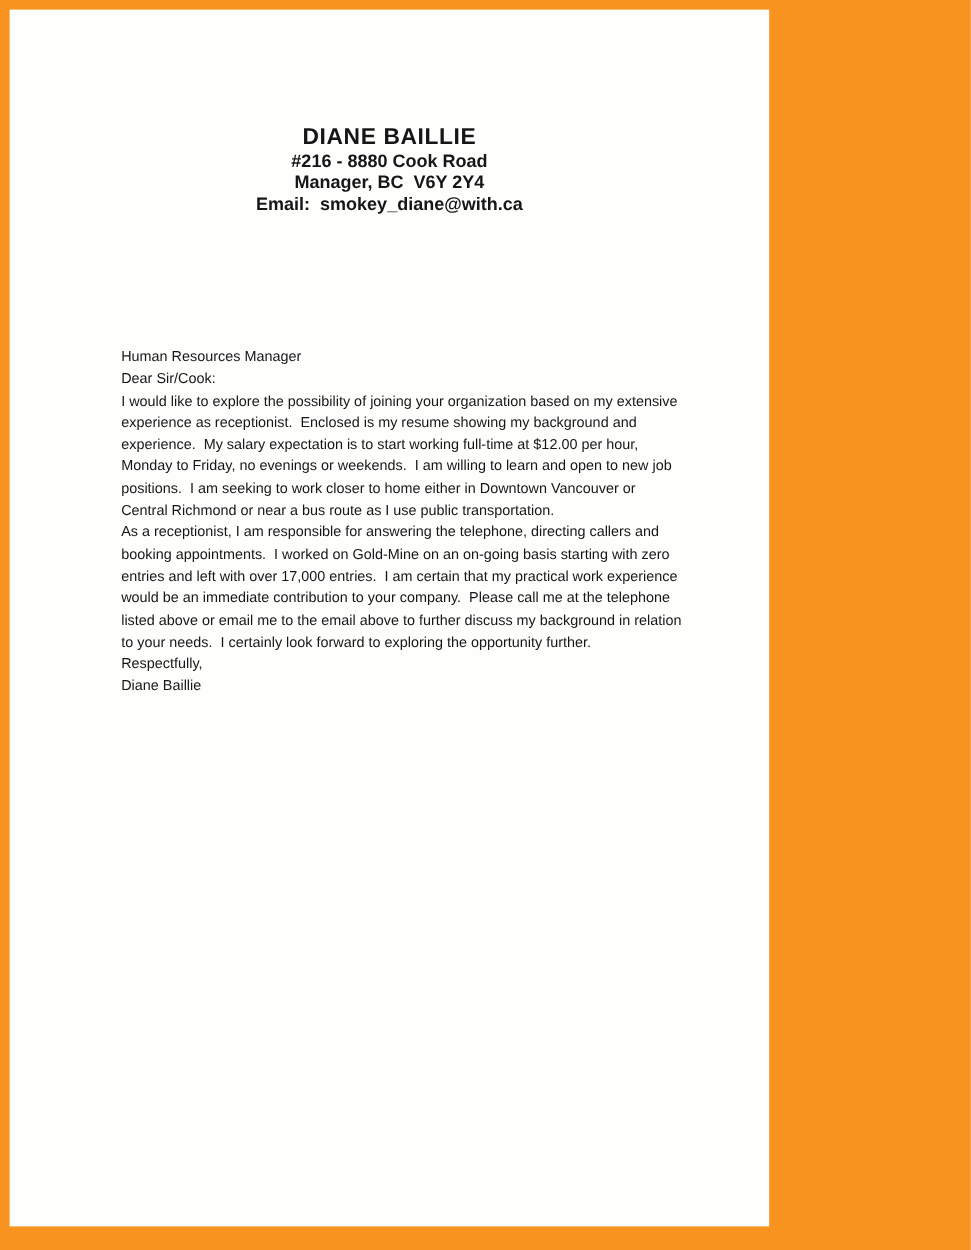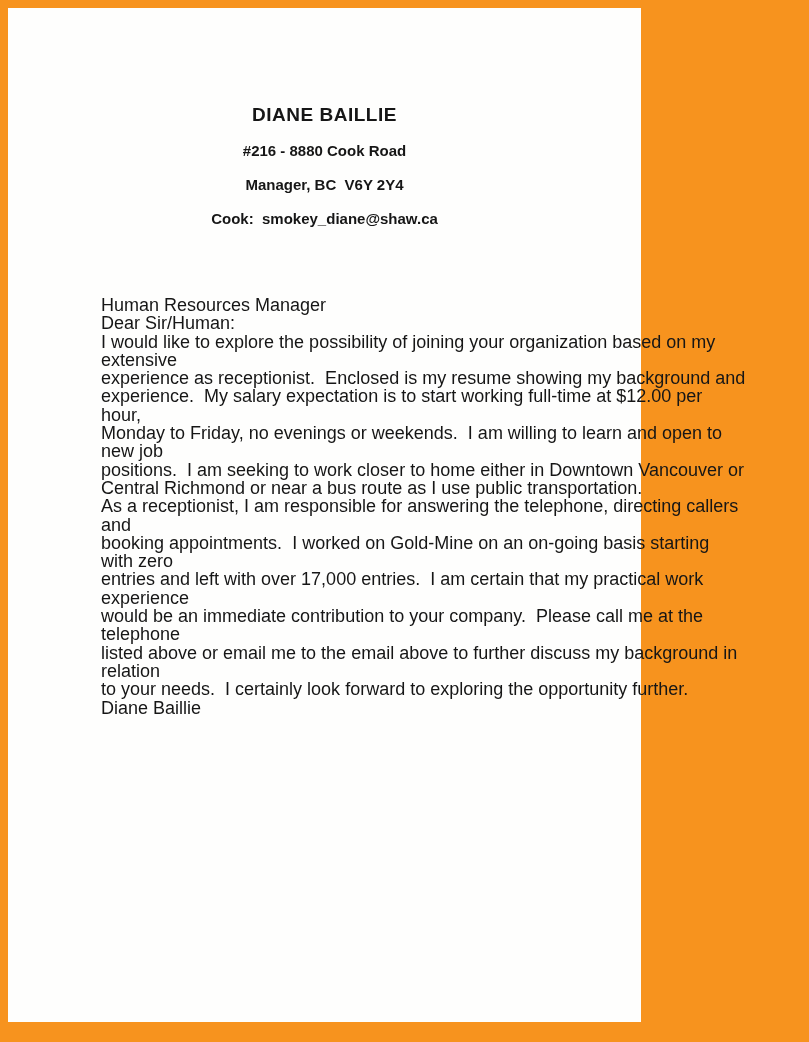--- a/index.html
+++ b/index.html
@@ -32,26 +32,25 @@
     font-size: 19px;
     font-weight: bold;
     line-height: 22px;
     letter-spacing: 0.5px;
   }
   .lh-line {
     font-size: 15px;
     font-weight: bold;
     line-height: 18px;
     white-space: pre-wrap;
-    margin-top: 16px;
   }
   .letter-body {
-    margin: 68px 70px 0 93px;
+    margin: 108px 70px 0 93px;
     width: 645px;
-    font-size: 18px;
+    font-size: 12px;
     line-height: 18.3px;
   }
   .letter-body p { margin: 0; }
   .recipient   { margin-bottom: 17px; }
   .salutation  { margin-bottom: 17px; }
   .para {
     white-space: pre-wrap;
     margin-bottom: 17px;
   }
   .para-2 { margin-bottom: 33px; }
@@ -60,35 +59,36 @@
 </head>
 <body style="background: rgb(247, 147, 30);">
 
 <div class="frame">
   <div class="page">
 
     <div class="letterhead">
       <div class="lh-name">DIANE BAILLIE</div>
       <div class="lh-line">#216 - 8880 Cook Road</div>
       <div class="lh-line">Manager, BC  V6Y 2Y4</div>
-      <div class="lh-line">Cook:  smokey_diane@shaw.ca</div>
+      <div class="lh-line">Email:  smokey_diane@with.ca</div>
     </div>
 
     <div class="letter-body">
       <p class="recipient">Human Resources Manager</p>
-      <p class="salutation">Dear Sir/Human:</p>
+      <p class="salutation">Dear Sir/Cook:</p>
       <p class="para para-1">I would like to explore the possibility of joining your organization based on my extensive
 experience as receptionist.  Enclosed is my resume showing my background and
 experience.  My salary expectation is to start working full-time at $12.00 per hour,
 Monday to Friday, no evenings or weekends.  I am willing to learn and open to new job
 positions.  I am seeking to work closer to home either in Downtown Vancouver or
 Central Richmond or near a bus route as I use public transportation.</p>
       <p class="para para-2">As a receptionist, I am responsible for answering the telephone, directing callers and
 booking appointments.  I worked on Gold-Mine on an on-going basis starting with zero
 entries and left with over 17,000 entries.  I am certain that my practical work experience
 would be an immediate contribution to your company.  Please call me at the telephone
 listed above or email me to the email above to further discuss my background in relation
 to your needs.  I certainly look forward to exploring the opportunity further.</p>
+      <p class="closing">Respectfully,</p>
       <p class="signature">Diane Baillie</p>
     </div>
 
   </div>
 </div>
 
 </body></html>

